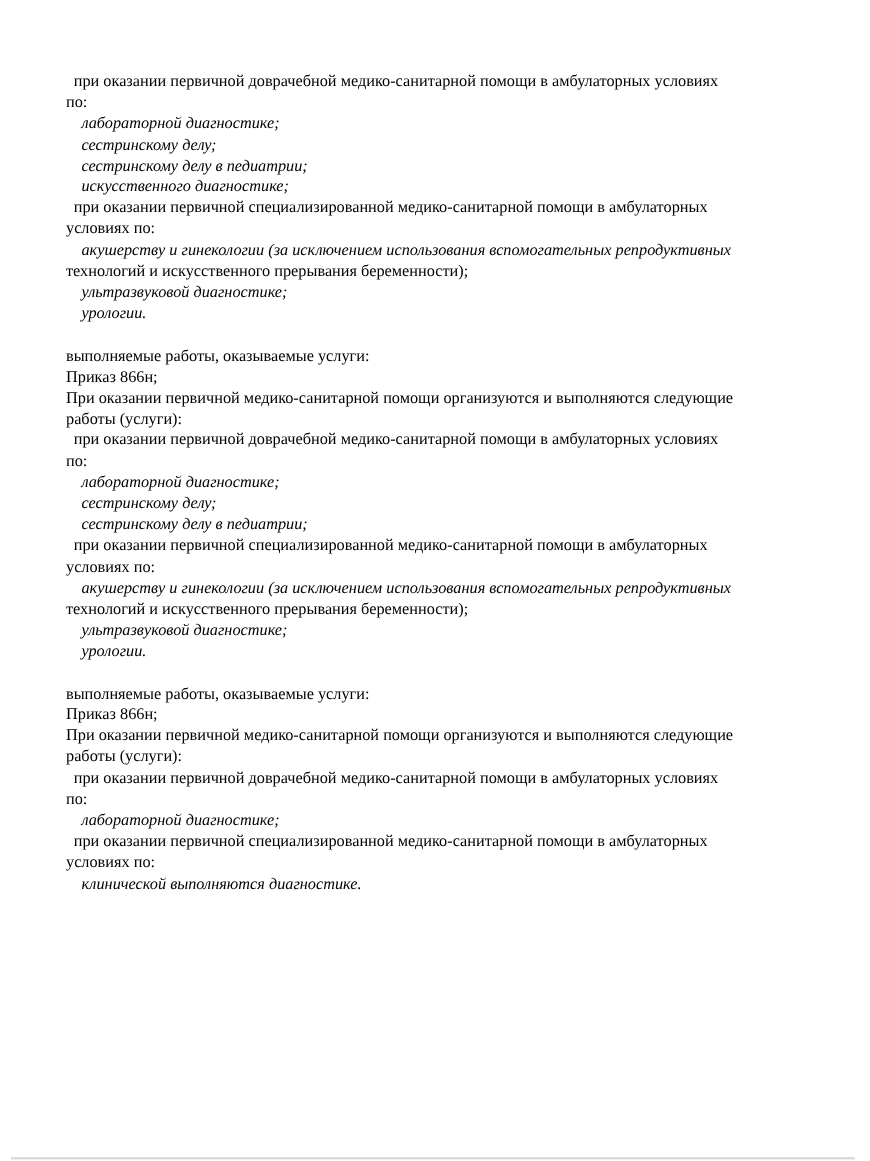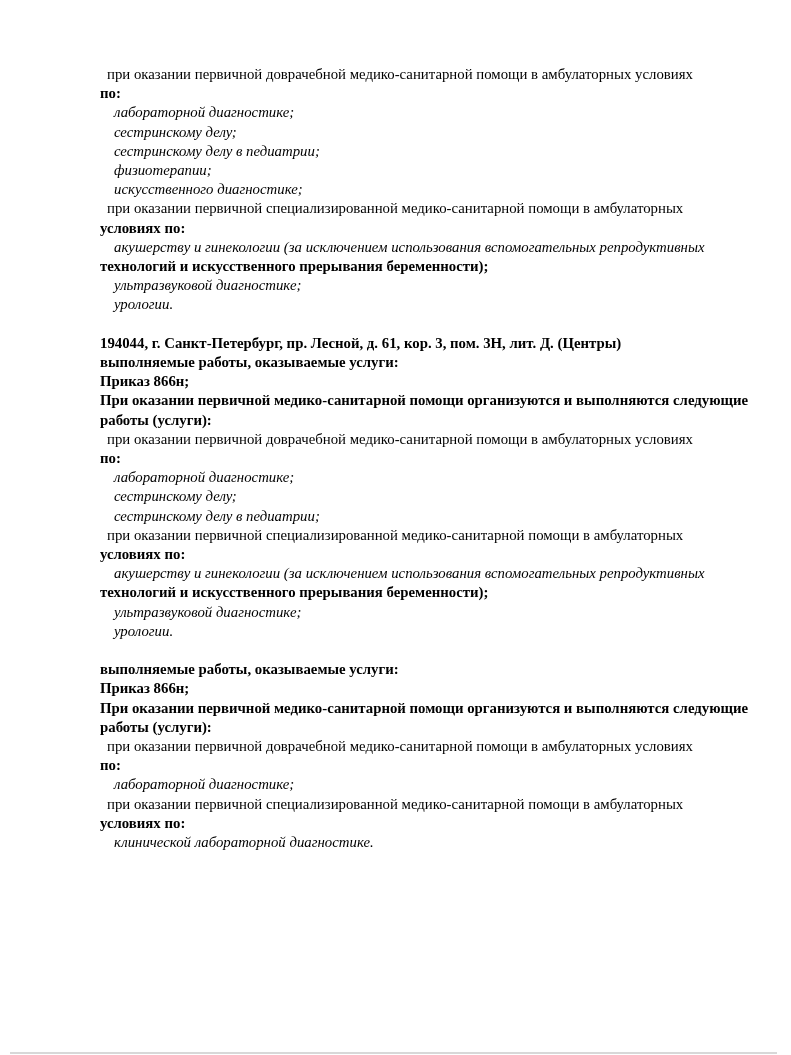--- a/index.html
+++ b/index.html
@@ -26,56 +26,54 @@
     right: 20px;
     color: #000000;
     font-size: 14.8px;
     line-height: 19.2px;
   }
   .text-block { margin: 0; }
   .line {
     white-space: nowrap;
     min-height: 19.2px;
   }
-  .ind-0 { padding-left: 0; font-weight: bold; }
+  .ind-0 { padding-left: 0; }
   .ind-1 { padding-left: 7px; }
   .ind-2 { padding-left: 14px; font-style: italic; }
   .block-gap { height: 19.2px; }
   .bottom-divider {
     position: absolute;
     left: 10px;
     right: 14px;
     bottom: 1px;
     height: 2px;
     background: #d8d8d8;
   }
 </style>
 </head>
 <body style="background: rgb(255, 255, 255);">
 
 <div class="page">
-  <div class="content" style="color: rgb(0, 0, 0); margin-left: 40px;">
+  <div class="content" style="color: rgb(0, 0, 0);">
       <div class="text-block">
         <div class="line ind-1">при оказании первичной доврачебной медико-санитарной помощи в амбулаторных условиях</div>
         <div class="line ind-0">по:</div>
         <div class="line ind-2">лабораторной диагностике;</div>
         <div class="line ind-2">сестринскому делу;</div>
         <div class="line ind-2">сестринскому делу в педиатрии;</div>
-        <div class="line ind-2">физиотерапии;</div>
         <div class="line ind-2">искусственного диагностике;</div>
         <div class="line ind-1">при оказании первичной специализированной медико-санитарной помощи в амбулаторных</div>
         <div class="line ind-0">условиях по:</div>
         <div class="line ind-2">акушерству и гинекологии (за исключением использования вспомогательных репродуктивных</div>
         <div class="line ind-0">технологий и искусственного прерывания беременности);</div>
         <div class="line ind-2">ультразвуковой диагностике;</div>
         <div class="line ind-2">урологии.</div>
       </div>
       <div class="block-gap"></div>
       <div class="text-block">
-        <div class="line ind-0">194044, г. Санкт-Петербург, пр. Лесной, д. 61, кор. 3, пом. 3Н, лит. Д. (Центры)</div>
         <div class="line ind-0">выполняемые работы, оказываемые услуги:</div>
         <div class="line ind-0">Приказ 866н;</div>
         <div class="line ind-0">При оказании первичной медико-санитарной помощи организуются и выполняются следующие</div>
         <div class="line ind-0">работы (услуги):</div>
         <div class="line ind-1">при оказании первичной доврачебной медико-санитарной помощи в амбулаторных условиях</div>
         <div class="line ind-0">по:</div>
         <div class="line ind-2">лабораторной диагностике;</div>
         <div class="line ind-2">сестринскому делу;</div>
         <div class="line ind-2">сестринскому делу в педиатрии;</div>
         <div class="line ind-1">при оказании первичной специализированной медико-санитарной помощи в амбулаторных</div>
@@ -89,18 +87,18 @@
       <div class="text-block">
         <div class="line ind-0">выполняемые работы, оказываемые услуги:</div>
         <div class="line ind-0">Приказ 866н;</div>
         <div class="line ind-0">При оказании первичной медико-санитарной помощи организуются и выполняются следующие</div>
         <div class="line ind-0">работы (услуги):</div>
         <div class="line ind-1">при оказании первичной доврачебной медико-санитарной помощи в амбулаторных условиях</div>
         <div class="line ind-0">по:</div>
         <div class="line ind-2">лабораторной диагностике;</div>
         <div class="line ind-1">при оказании первичной специализированной медико-санитарной помощи в амбулаторных</div>
         <div class="line ind-0">условиях по:</div>
-        <div class="line ind-2">клинической лабораторной диагностике.</div>
+        <div class="line ind-2">клинической выполняются диагностике.</div>
       </div>
       <div class="block-gap"></div>
     </div>
   <div class="bottom-divider" style="background: rgb(216, 216, 216);"></div>
 </div>
 
 </body></html>

